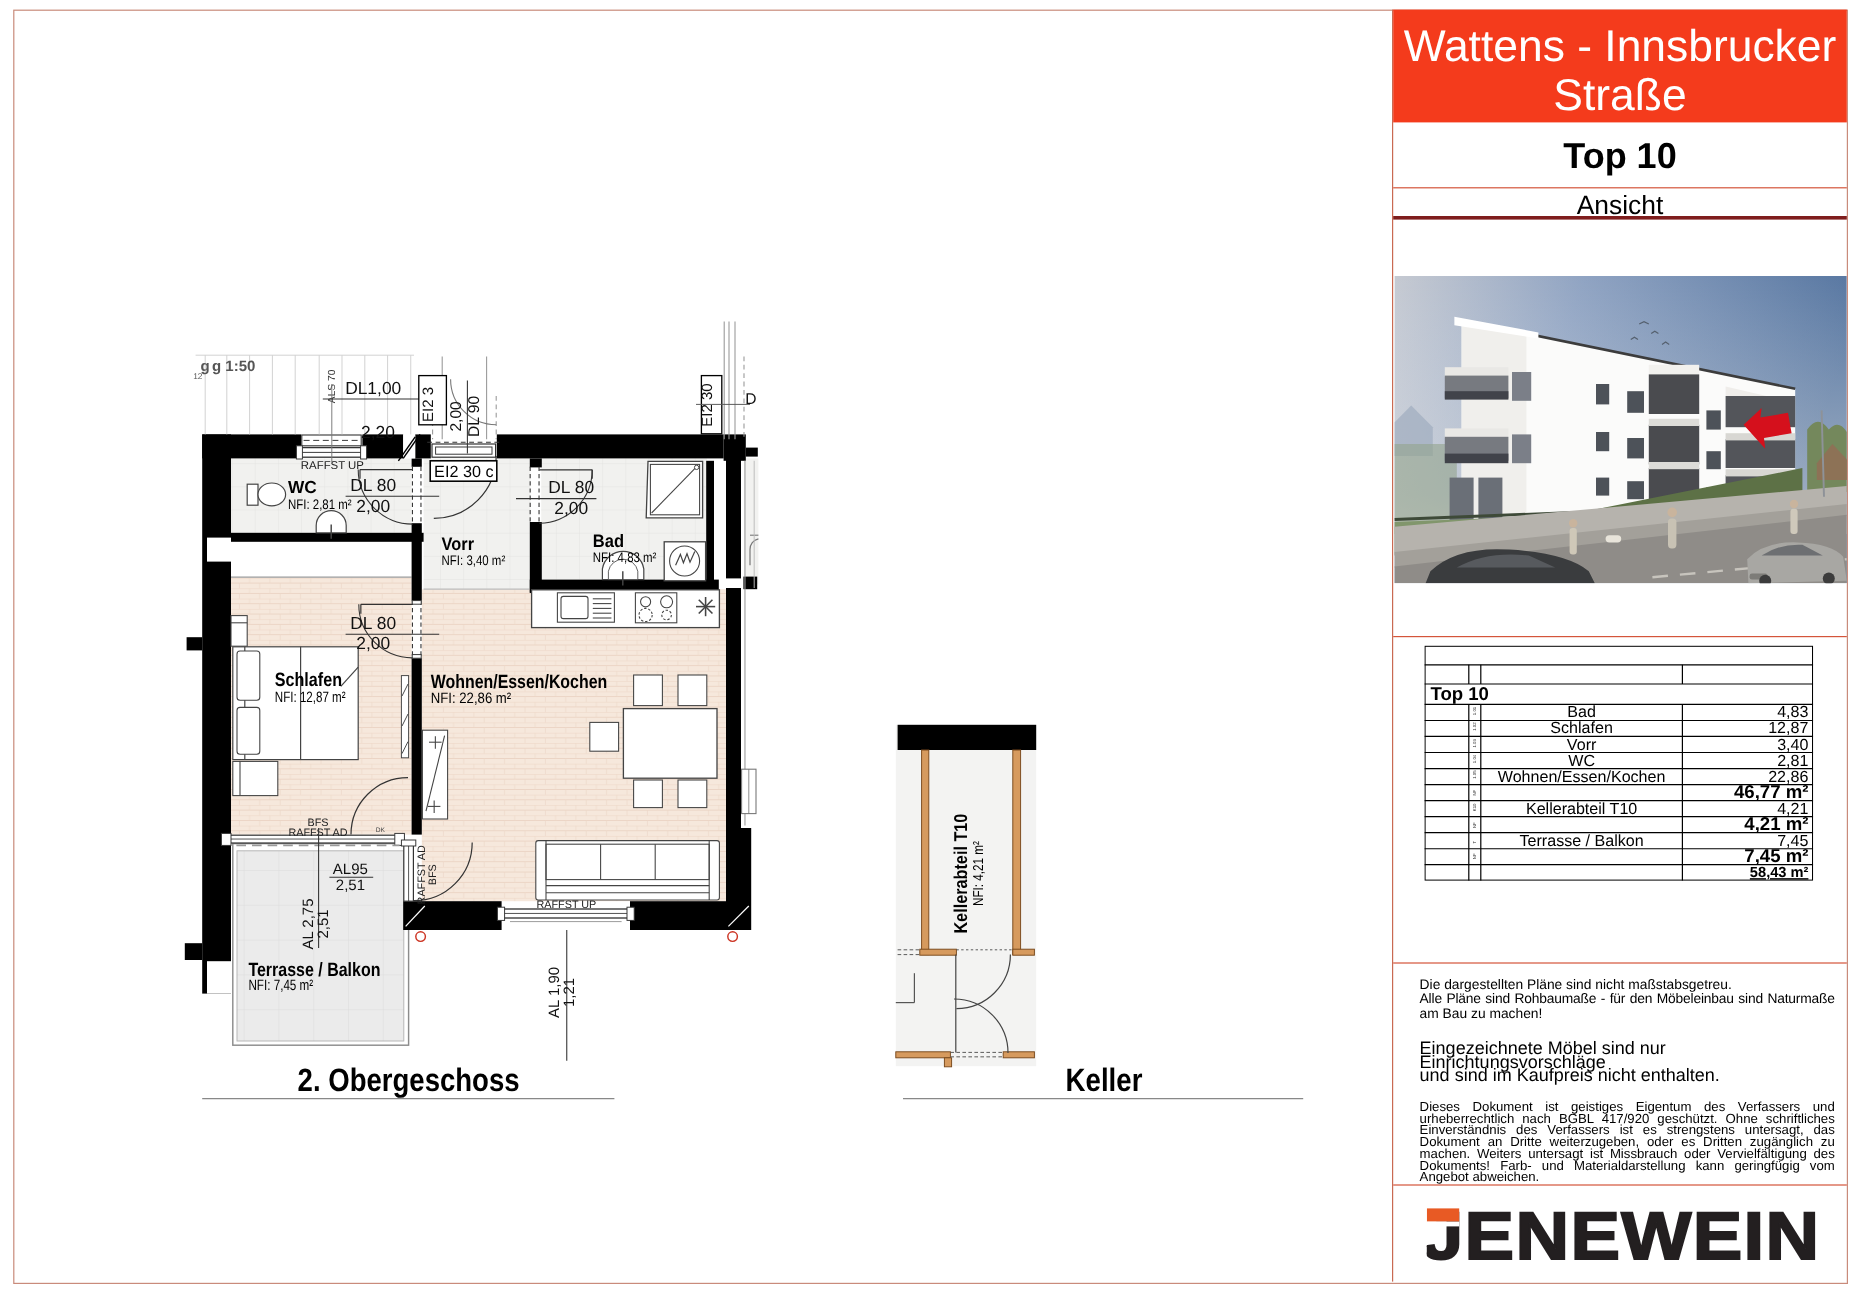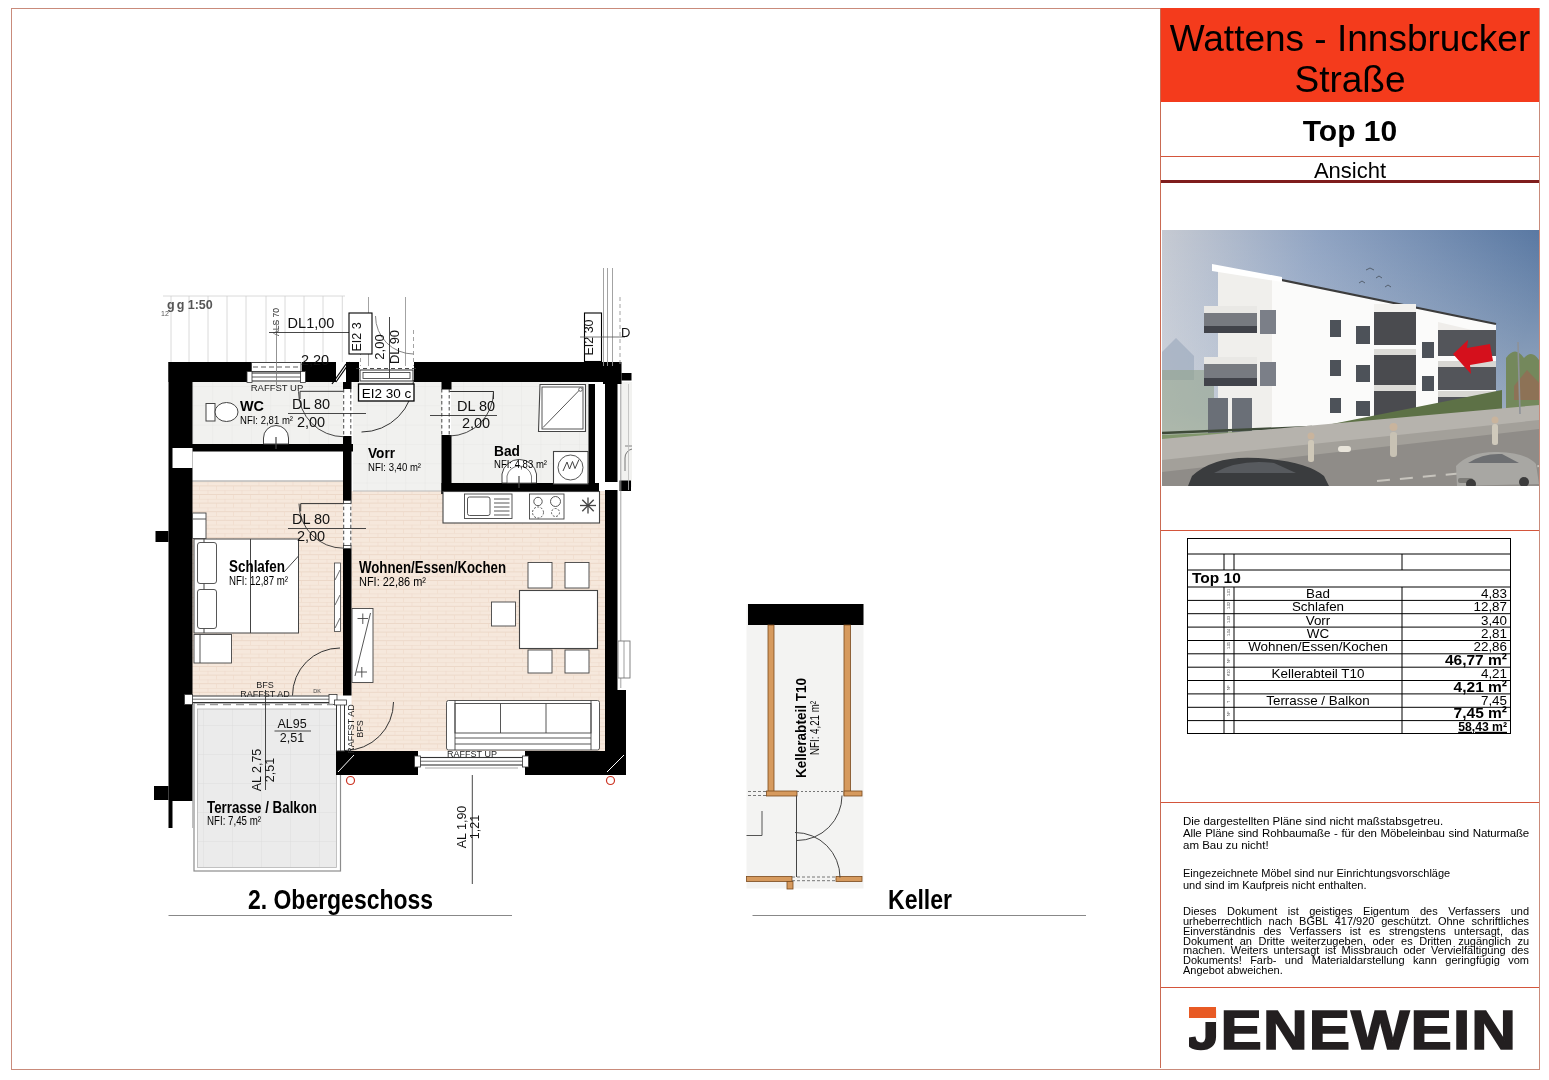--- a/index.html
+++ b/index.html
@@ -2,35 +2,35 @@
 <html><head>
 <meta charset="utf-8">
 <style>
   html,body{margin:0;padding:0;}
   body{width:1549px;height:1080px;background:#fff;font-family:"Liberation Sans", sans-serif;position:relative;overflow:hidden;}
   .abs{position:absolute;}
   
   .frame{left:11px;top:8px;width:1527px;height:1060px;border:1px solid #c98b7b;}
   .vsep{left:1160px;top:8px;width:1px;height:1060px;background:#c96a52;}
   
-  .hdr{left:1161px;top:8px;width:378px;height:94px;background:#f43b1c;color:#000000;text-align:center;font-size:37px;line-height:41px;padding-top:10px;box-sizing:border-box;}
+  .hdr{left:1161px;top:8px;width:378px;height:94px;background:#f43b1c;color:#ffffff;text-align:center;font-size:37px;line-height:41px;padding-top:10px;box-sizing:border-box;}
   .top10{left:1161px;top:102px;width:378px;height:55px;border-bottom:1px solid #d4553b;text-align:center;font-weight:bold;font-size:30px;line-height:57px;box-sizing:border-box;}
   .ansicht{left:1161px;top:158px;width:378px;height:25px;border-bottom:3px solid #7f1d1d;text-align:center;font-size:22px;line-height:25px;box-sizing:border-box;}
   .photo{left:1162px;top:230px;width:377px;height:256px;}
   .sepline1{left:1161px;top:530px;width:378px;height:1px;background:#d4553b;}
   .sepline2{left:1161px;top:802px;width:378px;height:1px;background:#d4553b;}
   .sepline3{left:1161px;top:987px;width:378px;height:1px;background:#d4553b;}
   
   .artable{left:1187px;top:538px;width:324px;height:196px;}
   
   .disc{left:1183px;top:815px;width:346px;color:#000000;}
   .disc p{margin:0;}
   .d1{font-size:11.5px;line-height:12.1px;}
   .d1j{font-size:11.5px;line-height:12.1px;text-align:justify;text-align-last:justify;white-space:nowrap;letter-spacing:-0.15px;}
-  .d2{font-size:11px;line-height:11.6px;margin-top:17px !important;}
+  .d2{font-size:15px;line-height:11.6px;margin-top:17px !important;}
   .d3{font-size:11px;line-height:9.7px;margin-top:16px !important;text-align:justify;}
   
   .logo{left:1189px;top:1004px;width:324px;height:50px;}
 </style>
 </head>
 <body>
 
 <div class="abs frame"></div>
 
 <div class="abs vsep"></div>
@@ -699,21 +699,21 @@
   <text x="43" y="138" transform="rotate(-90 43 138)">K10</text>
   <text x="43" y="152" transform="rotate(-90 43 152)">NF</text>
   <text x="43" y="165" transform="rotate(-90 43 165)">T</text>
   <text x="43" y="178" transform="rotate(-90 43 178)">NF</text>
 </g>
 </svg>
 
 <div class="abs disc">
 <p class="d1">Die dargestellten Pläne sind nicht maßstabsgetreu.</p>
 <p class="d1j">Alle Pläne sind Rohbaumaße - für den Möbeleinbau sind Naturmaße</p>
-<p class="d1">am Bau zu nicht!</p>
+<p class="d1">am Bau zu machen!</p>
 <p class="d2">Eingezeichnete Möbel sind nur Einrichtungsvorschläge<br>und sind im Kaufpreis nicht enthalten.</p>
 <p class="d3">Dieses Dokument ist geistiges Eigentum des Verfassers und urheberrechtlich nach BGBL 417/920 geschützt. Ohne schriftliches Einverständnis des Verfassers ist es strengstens untersagt, das Dokument an Dritte weiterzugeben, oder es Dritten zugänglich zu machen. Weiters untersagt ist Missbrauch oder Vervielfältigung des Dokuments! Farb- und Materialdarstellung kann geringfügig vom Angebot abweichen.</p>
 </div>
 
 <svg class="abs logo" viewBox="0 0 324 50">
 
 <text x="-4" y="45" font-size="56" font-weight="bold" fill="#231f20" stroke="#231f20" stroke-width="1.6" textLength="332" lengthAdjust="spacingAndGlyphs" style="letter-spacing:1px">JENEWEIN</text>
 
 <rect x="0" y="3" width="27" height="11" fill="#e85a24"></rect>
 <rect x="0" y="14" width="27" height="4" fill="#fff"></rect>

